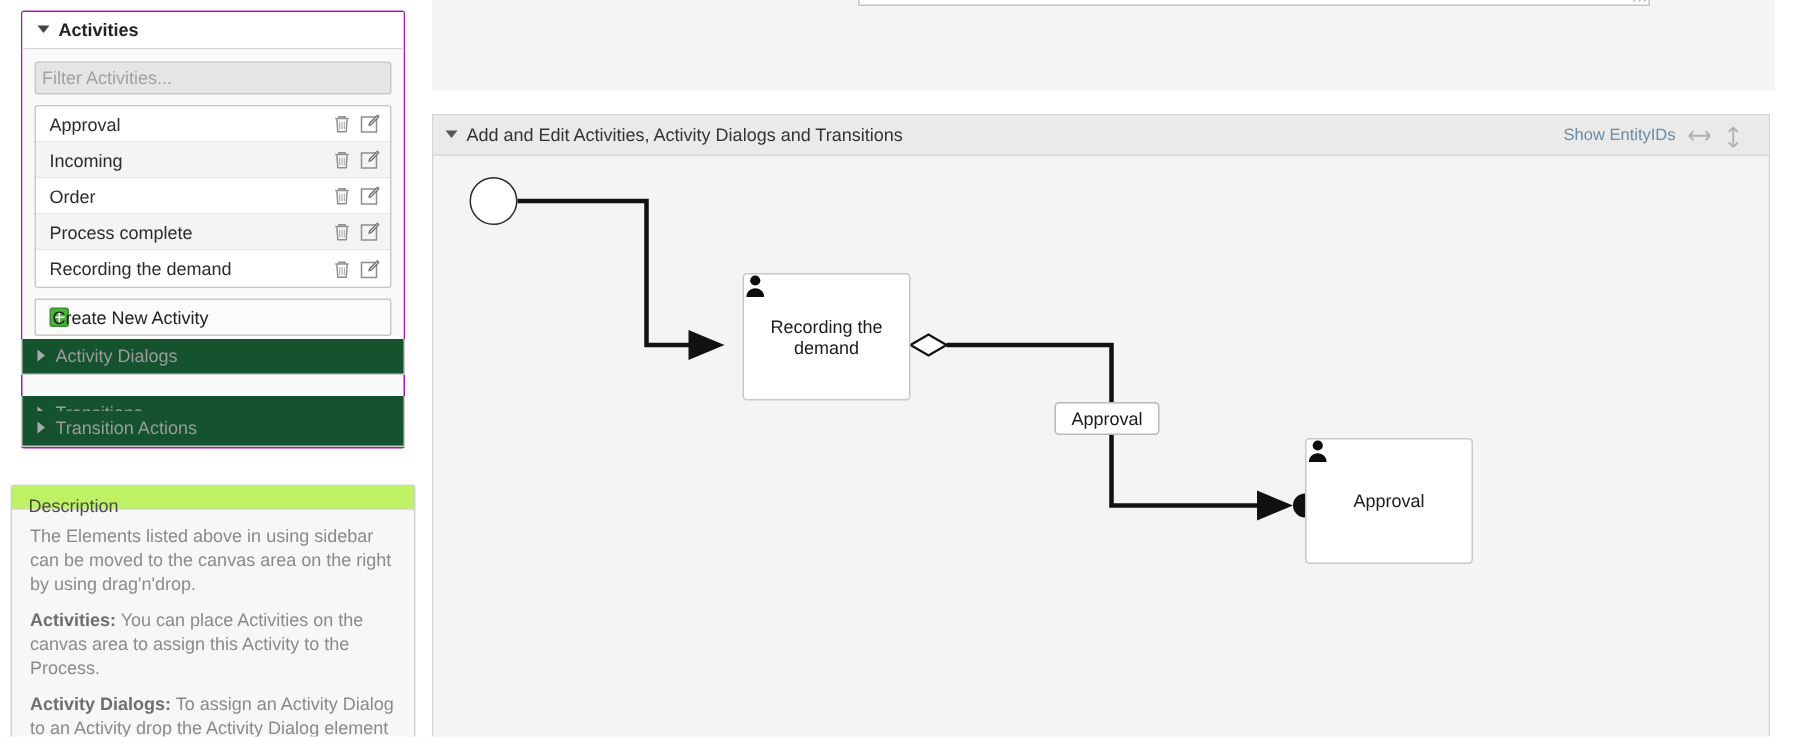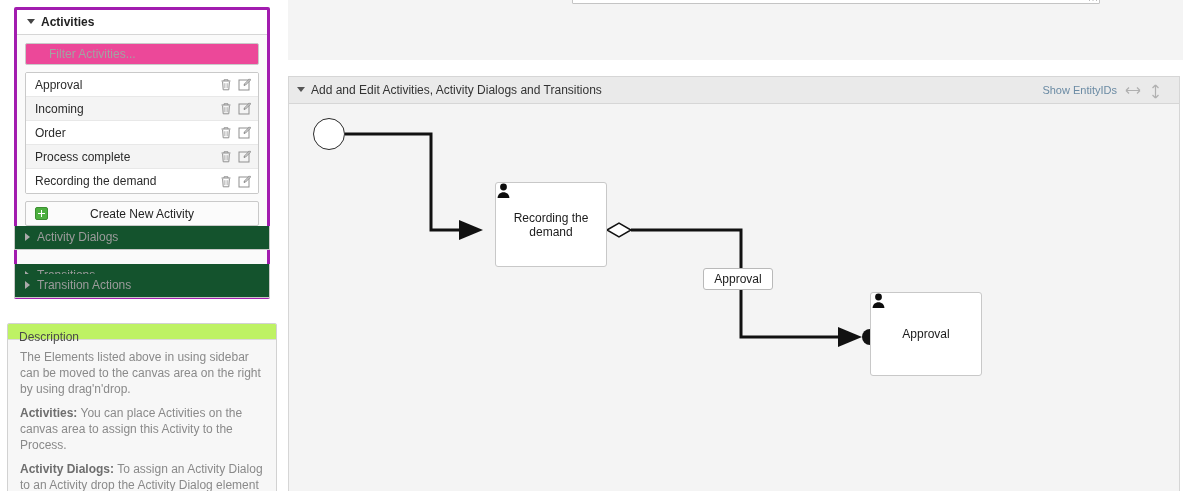--- a/index.html
+++ b/index.html
@@ -13,21 +13,21 @@
     overflow: hidden;
   }
   #root { position: relative; width: 1195px; height: 491px; background:#ffffff; }
 
   
   #sidebar { position:absolute; left:0; top:0; width:288px; height:491px; background:#ffffff; }
 
   .widget {
     position:absolute;
     background:#ffffff;
-    border:3px solid #a21caf;
+    border:1px solid #a21caf;
     border-radius:2px;
   }
   #activities-widget { left:14px; top:7px; width:256px; height:292px; background:#fafafa; }
 
   .widget-header {
     height:25px; line-height:25px;
     padding-left:10px;
     font-size:12px; font-weight:bold; color:#222;
     background:#ffffff;
     border-bottom:1px solid #d6d6d6;
@@ -51,22 +51,22 @@
     vertical-align:middle;
     margin-right:7px; margin-bottom:1px;
   }
 
   .widget-body { padding:8px 8px 8px 8px; background:#fafafa; }
 
   .filter-input {
     width:100%; height:22px;
     border:1px solid #c9c9c9;
     border-radius:2px;
-    background:#ec4899;
-    padding:0 23px;
+    background:#e5e5e5;
+    padding:0 4px;
     font-size:12px;
     font-family:"Liberation Sans", sans-serif;
     color:#333;
     outline:none;
   }
   .filter-input::placeholder { color:#a2a2a2; }
 
   .item-list {
     margin-top:7px;
     border:1px solid #c9c9c9;
@@ -106,21 +106,21 @@
     background:#4caf3f;
     border:1px solid #3b8f31;
     border-radius:2px;
     position:relative;
   }
   .plus-badge:before, .plus-badge:after {
     content:""; position:absolute; background:#ffffff;
   }
   .plus-badge:before { left:5px; top:2px; width:1px; height:7px; }
   .plus-badge:after  { top:5px; left:2px; height:1px; width:7px; }
-  .create-btn-label { position:absolute; left:0; right:0; text-align:center; }
+  .create-btn-label { position:absolute; left:11px; right:0; text-align:left; }
 
   .collapsed-widget {
     position:absolute; left:14px; width:256px; height:24px;
     border:1px solid #c9c9c9; border-top:none;
     background:#14532d;
     line-height:23px;
     padding-left:10px;
     font-size:12px; color:#9b9b9b;
     cursor:pointer;
     user-select:none;

